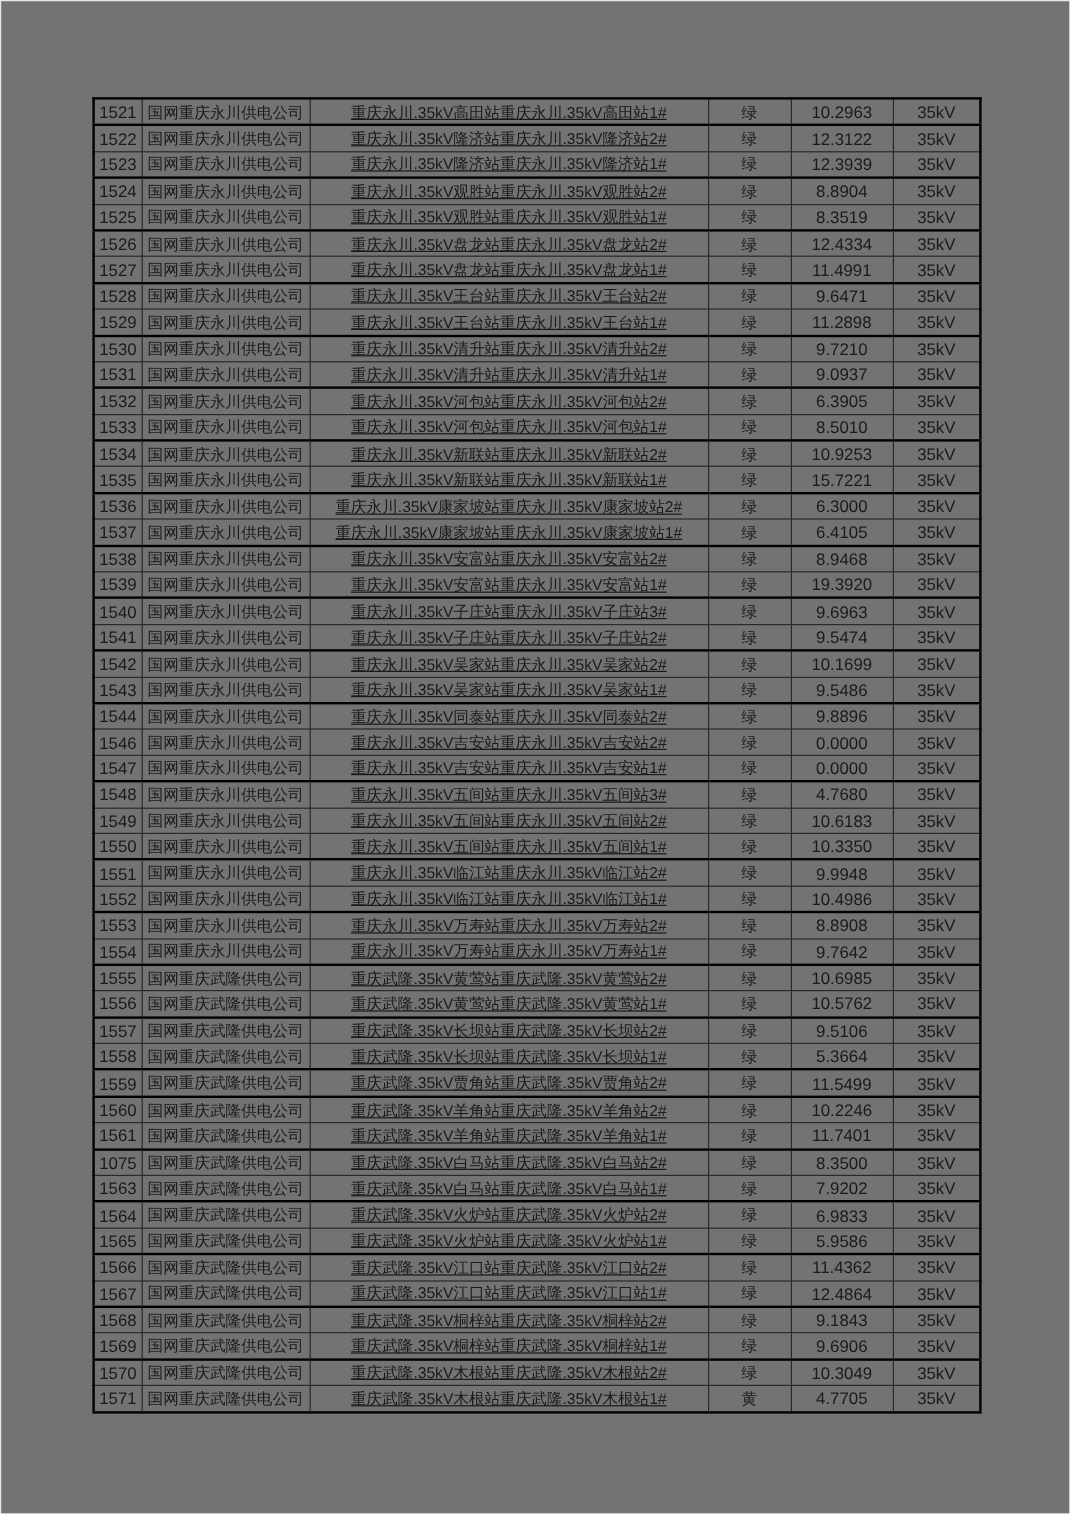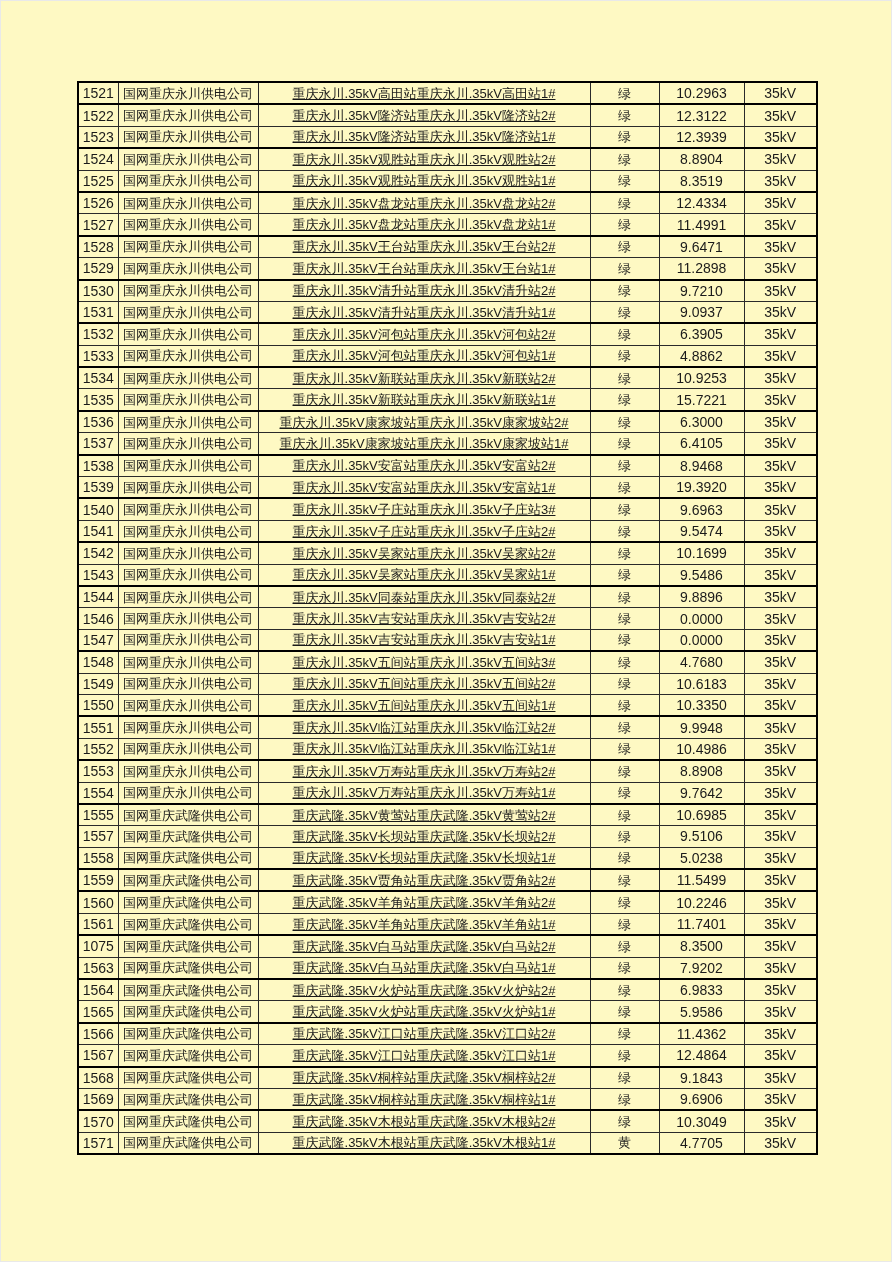--- a/index.html
+++ b/index.html
@@ -5,21 +5,21 @@
   html, body {
     margin: 0;
     padding: 0;
     background: #f2f2f2;
   }
   .page {
     position: relative;
     width: 892px;
     height: 1262px;
     margin: 0 auto;
-    background: #fef9c3;
+    background: #737373;
     box-shadow: inset 0 0 0 1px #e9e9e9;
     overflow: hidden;
     font-family: "Liberation Sans", sans-serif;
   }
   table.data-table {
     position: absolute;
     left: 77px;
     top: 81px;
     width: 739px;
     border-collapse: collapse;
@@ -157,21 +157,21 @@
           <td class="col-2">重庆永川.35kV河包站重庆永川.35kV河包站2#</td>
           <td class="col-3">绿</td>
           <td class="col-4">6.3905</td>
           <td class="col-5">35kV</td>
         </tr>
         <tr class="group-end">
           <td class="col-0">1533</td>
           <td class="col-1">国网重庆永川供电公司</td>
           <td class="col-2">重庆永川.35kV河包站重庆永川.35kV河包站1#</td>
           <td class="col-3">绿</td>
-          <td class="col-4">4.8862</td>
+          <td class="col-4">8.5010</td>
           <td class="col-5">35kV</td>
         </tr>
         <tr>
           <td class="col-0">1534</td>
           <td class="col-1">国网重庆永川供电公司</td>
           <td class="col-2">重庆永川.35kV新联站重庆永川.35kV新联站2#</td>
           <td class="col-3">绿</td>
           <td class="col-4">10.9253</td>
           <td class="col-5">35kV</td>
         </tr>
@@ -328,34 +328,42 @@
           <td class="col-5">35kV</td>
         </tr>
         <tr>
           <td class="col-0">1555</td>
           <td class="col-1">国网重庆武隆供电公司</td>
           <td class="col-2">重庆武隆.35kV黄莺站重庆武隆.35kV黄莺站2#</td>
           <td class="col-3">绿</td>
           <td class="col-4">10.6985</td>
           <td class="col-5">35kV</td>
         </tr>
+        <tr class="group-end">
+          <td class="col-0">1556</td>
+          <td class="col-1">国网重庆武隆供电公司</td>
+          <td class="col-2">重庆武隆.35kV黄莺站重庆武隆.35kV黄莺站1#</td>
+          <td class="col-3">绿</td>
+          <td class="col-4">10.5762</td>
+          <td class="col-5">35kV</td>
+        </tr>
         <tr>
           <td class="col-0">1557</td>
           <td class="col-1">国网重庆武隆供电公司</td>
           <td class="col-2">重庆武隆.35kV长坝站重庆武隆.35kV长坝站2#</td>
           <td class="col-3">绿</td>
           <td class="col-4">9.5106</td>
           <td class="col-5">35kV</td>
         </tr>
         <tr class="group-end">
           <td class="col-0">1558</td>
           <td class="col-1">国网重庆武隆供电公司</td>
           <td class="col-2">重庆武隆.35kV长坝站重庆武隆.35kV长坝站1#</td>
           <td class="col-3">绿</td>
-          <td class="col-4">5.0238</td>
+          <td class="col-4">5.3664</td>
           <td class="col-5">35kV</td>
         </tr>
         <tr class="group-end">
           <td class="col-0">1559</td>
           <td class="col-1">国网重庆武隆供电公司</td>
           <td class="col-2">重庆武隆.35kV贾角站重庆武隆.35kV贾角站2#</td>
           <td class="col-3">绿</td>
           <td class="col-4">11.5499</td>
           <td class="col-5">35kV</td>
         </tr>

